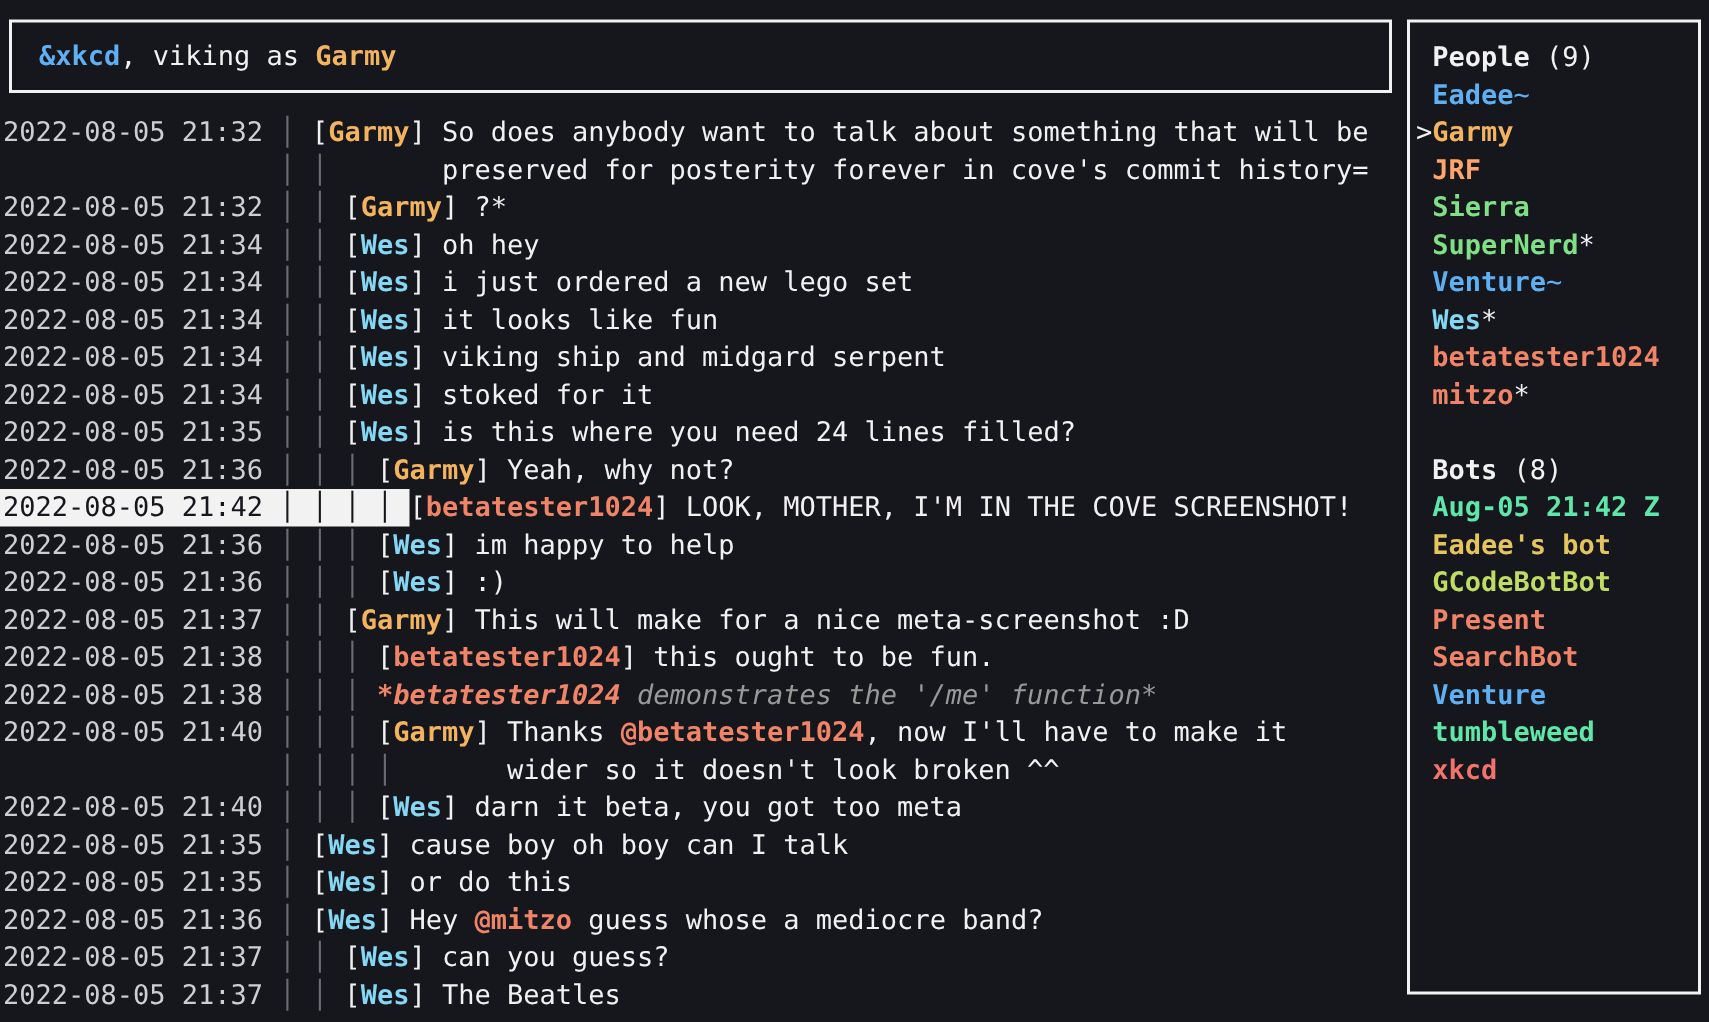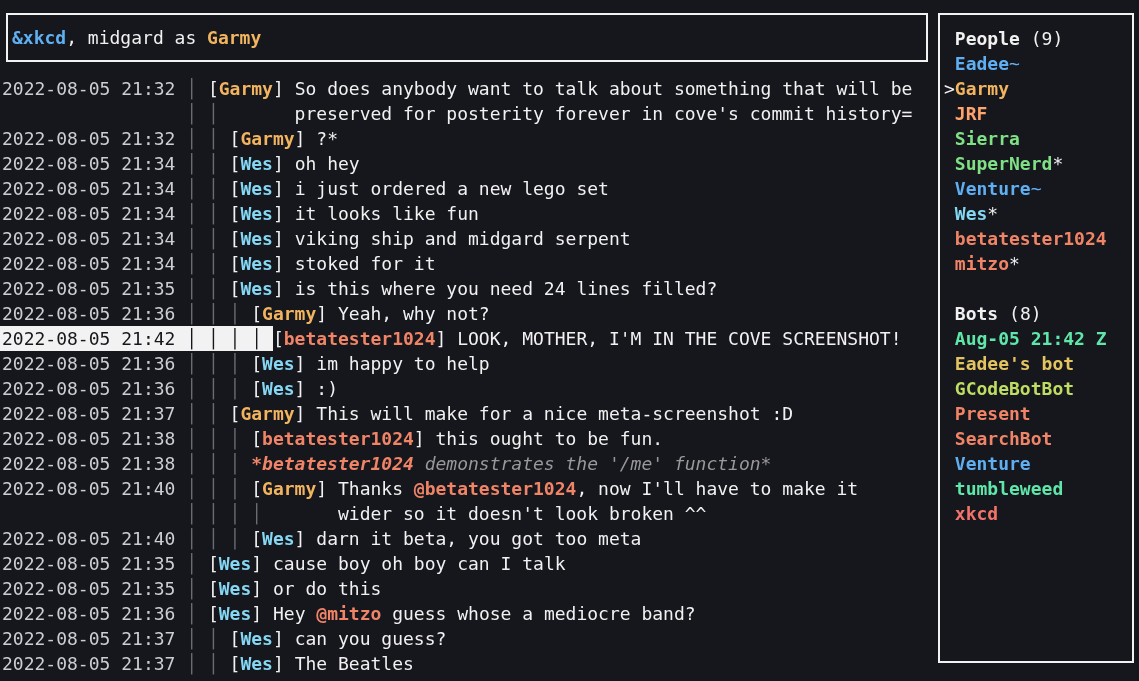--- a/index.html
+++ b/index.html
@@ -5,38 +5,38 @@
   html,body{margin:0;padding:0;}
   body{
     width:1139px;height:681px;overflow:hidden;position:relative;
     background:#16161d;
     font-family:"DejaVu Sans Mono","Liberation Mono",monospace;
     font-size:18px;line-height:25px;
   }
   #header{
     position:absolute;left:6px;top:13px;width:922px;height:49px;
     border:2px solid #f2f2f2;box-sizing:border-box;
-    display:flex;align-items:center;padding-left:4px;white-space:pre;
+    display:flex;align-items:center;padding-left:18px;white-space:pre;
   }
   #chat{
     position:absolute;left:2px;top:76px;white-space:pre;z-index:1;
   }
   .row{height:25px;white-space:pre;}
   .row span{white-space:pre;}
   .sel{background:#f2f2f2;margin-left:-2px;padding-left:2px;display:inline-block;height:25px;}
   #sidebar{
     position:absolute;left:938px;top:13px;width:196px;height:650px;
     border:2px solid #f2f2f2;box-sizing:border-box;background:#16161d;z-index:2;
     padding:11px 0 0 4px;white-space:pre;
   }
   .sb-line{height:25px;white-space:pre;}
   .b{font-weight:bold;}
 </style>
 </head>
 <body style="background: rgb(22, 22, 29);">
 
 <div id="header">
-  <span class="b" style="color: rgb(95, 176, 242);">&amp;xkcd</span><span style="color: rgb(241, 241, 241);">, midgard as </span><span class="b" style="color: rgb(242, 180, 95);">Garmy</span>
+  <span class="b" style="color: rgb(95, 176, 242);">&amp;xkcd</span><span style="color: rgb(241, 241, 241);">, viking as </span><span class="b" style="color: rgb(242, 180, 95);">Garmy</span>
 </div>
 
 <div id="chat"><div class="row"><span><span style="color: rgb(204, 206, 211);">2022-08-05 21:32</span><span style="color: rgb(107, 107, 117);"> │ </span></span><span style="color: rgb(241, 241, 241);">[</span><span style="color: rgb(242, 180, 95); font-weight: bold;">Garmy</span><span style="color: rgb(241, 241, 241);">] </span><span style="color: rgb(241, 241, 241);">So does anybody want to talk about something that will be</span></div><div class="row"><span><span style="color: rgb(204, 206, 211);">                </span><span style="color: rgb(107, 107, 117);"> │ │       </span></span><span style="color: rgb(241, 241, 241);">preserved for posterity forever in cove's commit history=</span></div><div class="row"><span><span style="color: rgb(204, 206, 211);">2022-08-05 21:32</span><span style="color: rgb(107, 107, 117);"> │ │ </span></span><span style="color: rgb(241, 241, 241);">[</span><span style="color: rgb(242, 180, 95); font-weight: bold;">Garmy</span><span style="color: rgb(241, 241, 241);">] </span><span style="color: rgb(241, 241, 241);">?*</span></div><div class="row"><span><span style="color: rgb(204, 206, 211);">2022-08-05 21:34</span><span style="color: rgb(107, 107, 117);"> │ │ </span></span><span style="color: rgb(241, 241, 241);">[</span><span style="color: rgb(133, 215, 243); font-weight: bold;">Wes</span><span style="color: rgb(241, 241, 241);">] </span><span style="color: rgb(241, 241, 241);">oh hey</span></div><div class="row"><span><span style="color: rgb(204, 206, 211);">2022-08-05 21:34</span><span style="color: rgb(107, 107, 117);"> │ │ </span></span><span style="color: rgb(241, 241, 241);">[</span><span style="color: rgb(133, 215, 243); font-weight: bold;">Wes</span><span style="color: rgb(241, 241, 241);">] </span><span style="color: rgb(241, 241, 241);">i just ordered a new lego set</span></div><div class="row"><span><span style="color: rgb(204, 206, 211);">2022-08-05 21:34</span><span style="color: rgb(107, 107, 117);"> │ │ </span></span><span style="color: rgb(241, 241, 241);">[</span><span style="color: rgb(133, 215, 243); font-weight: bold;">Wes</span><span style="color: rgb(241, 241, 241);">] </span><span style="color: rgb(241, 241, 241);">it looks like fun</span></div><div class="row"><span><span style="color: rgb(204, 206, 211);">2022-08-05 21:34</span><span style="color: rgb(107, 107, 117);"> │ │ </span></span><span style="color: rgb(241, 241, 241);">[</span><span style="color: rgb(133, 215, 243); font-weight: bold;">Wes</span><span style="color: rgb(241, 241, 241);">] </span><span style="color: rgb(241, 241, 241);">viking ship and midgard serpent</span></div><div class="row"><span><span style="color: rgb(204, 206, 211);">2022-08-05 21:34</span><span style="color: rgb(107, 107, 117);"> │ │ </span></span><span style="color: rgb(241, 241, 241);">[</span><span style="color: rgb(133, 215, 243); font-weight: bold;">Wes</span><span style="color: rgb(241, 241, 241);">] </span><span style="color: rgb(241, 241, 241);">stoked for it</span></div><div class="row"><span><span style="color: rgb(204, 206, 211);">2022-08-05 21:35</span><span style="color: rgb(107, 107, 117);"> │ │ </span></span><span style="color: rgb(241, 241, 241);">[</span><span style="color: rgb(133, 215, 243); font-weight: bold;">Wes</span><span style="color: rgb(241, 241, 241);">] </span><span style="color: rgb(241, 241, 241);">is this where you need 24 lines filled?</span></div><div class="row"><span><span style="color: rgb(204, 206, 211);">2022-08-05 21:36</span><span style="color: rgb(107, 107, 117);"> │ │ │ </span></span><span style="color: rgb(241, 241, 241);">[</span><span style="color: rgb(242, 180, 95); font-weight: bold;">Garmy</span><span style="color: rgb(241, 241, 241);">] </span><span style="color: rgb(241, 241, 241);">Yeah, why not?</span></div><div class="row"><span class="sel" style="background: rgb(242, 242, 242);"><span style="color: rgb(22, 22, 29);">2022-08-05 21:42</span><span style="color: rgb(22, 22, 29);"> │ │ │ │ </span></span><span style="color: rgb(241, 241, 241);">[</span><span style="color: rgb(240, 132, 103); font-weight: bold;">betatester1024</span><span style="color: rgb(241, 241, 241);">] </span><span style="color: rgb(241, 241, 241);">LOOK, MOTHER, I'M IN THE COVE SCREENSHOT!</span></div><div class="row"><span><span style="color: rgb(204, 206, 211);">2022-08-05 21:36</span><span style="color: rgb(107, 107, 117);"> │ │ │ </span></span><span style="color: rgb(241, 241, 241);">[</span><span style="color: rgb(133, 215, 243); font-weight: bold;">Wes</span><span style="color: rgb(241, 241, 241);">] </span><span style="color: rgb(241, 241, 241);">im happy to help</span></div><div class="row"><span><span style="color: rgb(204, 206, 211);">2022-08-05 21:36</span><span style="color: rgb(107, 107, 117);"> │ │ │ </span></span><span style="color: rgb(241, 241, 241);">[</span><span style="color: rgb(133, 215, 243); font-weight: bold;">Wes</span><span style="color: rgb(241, 241, 241);">] </span><span style="color: rgb(241, 241, 241);">:)</span></div><div class="row"><span><span style="color: rgb(204, 206, 211);">2022-08-05 21:37</span><span style="color: rgb(107, 107, 117);"> │ │ </span></span><span style="color: rgb(241, 241, 241);">[</span><span style="color: rgb(242, 180, 95); font-weight: bold;">Garmy</span><span style="color: rgb(241, 241, 241);">] </span><span style="color: rgb(241, 241, 241);">This will make for a nice meta-screenshot :D</span></div><div class="row"><span><span style="color: rgb(204, 206, 211);">2022-08-05 21:38</span><span style="color: rgb(107, 107, 117);"> │ │ │ </span></span><span style="color: rgb(241, 241, 241);">[</span><span style="color: rgb(240, 132, 103); font-weight: bold;">betatester1024</span><span style="color: rgb(241, 241, 241);">] </span><span style="color: rgb(241, 241, 241);">this ought to be fun.</span></div><div class="row"><span><span style="color: rgb(204, 206, 211);">2022-08-05 21:38</span><span style="color: rgb(107, 107, 117);"> │ │ │ </span></span><span style="color: rgb(240, 132, 103); font-weight: bold; font-style: italic;">*betatester1024</span><span style="color: rgb(153, 153, 153); font-style: italic;"> demonstrates the '/me' function*</span></div><div class="row"><span><span style="color: rgb(204, 206, 211);">2022-08-05 21:40</span><span style="color: rgb(107, 107, 117);"> │ │ │ </span></span><span style="color: rgb(241, 241, 241);">[</span><span style="color: rgb(242, 180, 95); font-weight: bold;">Garmy</span><span style="color: rgb(241, 241, 241);">] </span><span style="color: rgb(241, 241, 241);">Thanks </span><span style="color: rgb(240, 132, 103); font-weight: bold;">@betatester1024</span><span style="color: rgb(241, 241, 241);">, now I'll have to make it</span></div><div class="row"><span><span style="color: rgb(204, 206, 211);">                </span><span style="color: rgb(107, 107, 117);"> │ │ │ │       </span></span><span style="color: rgb(241, 241, 241);">wider so it doesn't look broken ^^</span></div><div class="row"><span><span style="color: rgb(204, 206, 211);">2022-08-05 21:40</span><span style="color: rgb(107, 107, 117);"> │ │ │ </span></span><span style="color: rgb(241, 241, 241);">[</span><span style="color: rgb(133, 215, 243); font-weight: bold;">Wes</span><span style="color: rgb(241, 241, 241);">] </span><span style="color: rgb(241, 241, 241);">darn it beta, you got too meta</span></div><div class="row"><span><span style="color: rgb(204, 206, 211);">2022-08-05 21:35</span><span style="color: rgb(107, 107, 117);"> │ </span></span><span style="color: rgb(241, 241, 241);">[</span><span style="color: rgb(133, 215, 243); font-weight: bold;">Wes</span><span style="color: rgb(241, 241, 241);">] </span><span style="color: rgb(241, 241, 241);">cause boy oh boy can I talk</span></div><div class="row"><span><span style="color: rgb(204, 206, 211);">2022-08-05 21:35</span><span style="color: rgb(107, 107, 117);"> │ </span></span><span style="color: rgb(241, 241, 241);">[</span><span style="color: rgb(133, 215, 243); font-weight: bold;">Wes</span><span style="color: rgb(241, 241, 241);">] </span><span style="color: rgb(241, 241, 241);">or do this</span></div><div class="row"><span><span style="color: rgb(204, 206, 211);">2022-08-05 21:36</span><span style="color: rgb(107, 107, 117);"> │ </span></span><span style="color: rgb(241, 241, 241);">[</span><span style="color: rgb(133, 215, 243); font-weight: bold;">Wes</span><span style="color: rgb(241, 241, 241);">] </span><span style="color: rgb(241, 241, 241);">Hey </span><span style="color: rgb(240, 132, 103); font-weight: bold;">@mitzo</span><span style="color: rgb(241, 241, 241);"> guess whose a mediocre band?</span></div><div class="row"><span><span style="color: rgb(204, 206, 211);">2022-08-05 21:37</span><span style="color: rgb(107, 107, 117);"> │ │ </span></span><span style="color: rgb(241, 241, 241);">[</span><span style="color: rgb(133, 215, 243); font-weight: bold;">Wes</span><span style="color: rgb(241, 241, 241);">] </span><span style="color: rgb(241, 241, 241);">can you guess?</span></div><div class="row"><span><span style="color: rgb(204, 206, 211);">2022-08-05 21:37</span><span style="color: rgb(107, 107, 117);"> │ │ </span></span><span style="color: rgb(241, 241, 241);">[</span><span style="color: rgb(133, 215, 243); font-weight: bold;">Wes</span><span style="color: rgb(241, 241, 241);">] </span><span style="color: rgb(241, 241, 241);">The Beatles</span></div></div>
 
 <div id="sidebar"><div class="sb-line"><span style="color: rgb(241, 241, 241);"> </span><span style="color: rgb(241, 241, 241); font-weight: bold;">People</span><span style="color: rgb(241, 241, 241);"> (9)</span></div><div class="sb-line"><span style="color: rgb(241, 241, 241);"> </span><span style="color: rgb(95, 176, 242); font-weight: bold;">Eadee</span><span style="color: rgb(95, 176, 242);">~</span></div><div class="sb-line"><span style="color: rgb(241, 241, 241);">&gt;</span><span style="color: rgb(242, 180, 95); font-weight: bold;">Garmy</span></div><div class="sb-line"><span style="color: rgb(241, 241, 241);"> </span><span style="color: rgb(255, 165, 107); font-weight: bold;">JRF</span></div><div class="sb-line"><span style="color: rgb(241, 241, 241);"> </span><span style="color: rgb(127, 224, 133); font-weight: bold;">Sierra</span></div><div class="sb-line"><span style="color: rgb(241, 241, 241);"> </span><span style="color: rgb(127, 224, 133); font-weight: bold;">SuperNerd</span><span style="color: rgb(241, 241, 241);">*</span></div><div class="sb-line"><span style="color: rgb(241, 241, 241);"> </span><span style="color: rgb(95, 176, 242); font-weight: bold;">Venture</span><span style="color: rgb(95, 176, 242);">~</span></div><div class="sb-line"><span style="color: rgb(241, 241, 241);"> </span><span style="color: rgb(133, 215, 243); font-weight: bold;">Wes</span><span style="color: rgb(241, 241, 241);">*</span></div><div class="sb-line"><span style="color: rgb(241, 241, 241);"> </span><span style="color: rgb(240, 132, 103); font-weight: bold;">betatester1024</span></div><div class="sb-line"><span style="color: rgb(241, 241, 241);"> </span><span style="color: rgb(240, 132, 103); font-weight: bold;">mitzo</span><span style="color: rgb(241, 241, 241);">*</span></div><div class="sb-line"></div><div class="sb-line"><span style="color: rgb(241, 241, 241);"> </span><span style="color: rgb(241, 241, 241); font-weight: bold;">Bots</span><span style="color: rgb(241, 241, 241);"> (8)</span></div><div class="sb-line"><span style="color: rgb(241, 241, 241);"> </span><span style="color: rgb(95, 230, 169); font-weight: bold;">Aug-05 21:42 Z</span></div><div class="sb-line"><span style="color: rgb(241, 241, 241);"> </span><span style="color: rgb(227, 196, 95); font-weight: bold;">Eadee's bot</span></div><div class="sb-line"><span style="color: rgb(241, 241, 241);"> </span><span style="color: rgb(190, 221, 98); font-weight: bold;">GCodeBotBot</span></div><div class="sb-line"><span style="color: rgb(241, 241, 241);"> </span><span style="color: rgb(240, 132, 103); font-weight: bold;">Present</span></div><div class="sb-line"><span style="color: rgb(241, 241, 241);"> </span><span style="color: rgb(240, 132, 103); font-weight: bold;">SearchBot</span></div><div class="sb-line"><span style="color: rgb(241, 241, 241);"> </span><span style="color: rgb(95, 176, 242); font-weight: bold;">Venture</span></div><div class="sb-line"><span style="color: rgb(241, 241, 241);"> </span><span style="color: rgb(95, 230, 169); font-weight: bold;">tumbleweed</span></div><div class="sb-line"><span style="color: rgb(241, 241, 241);"> </span><span style="color: rgb(242, 115, 107); font-weight: bold;">xkcd</span></div></div>
 
 </body></html>

